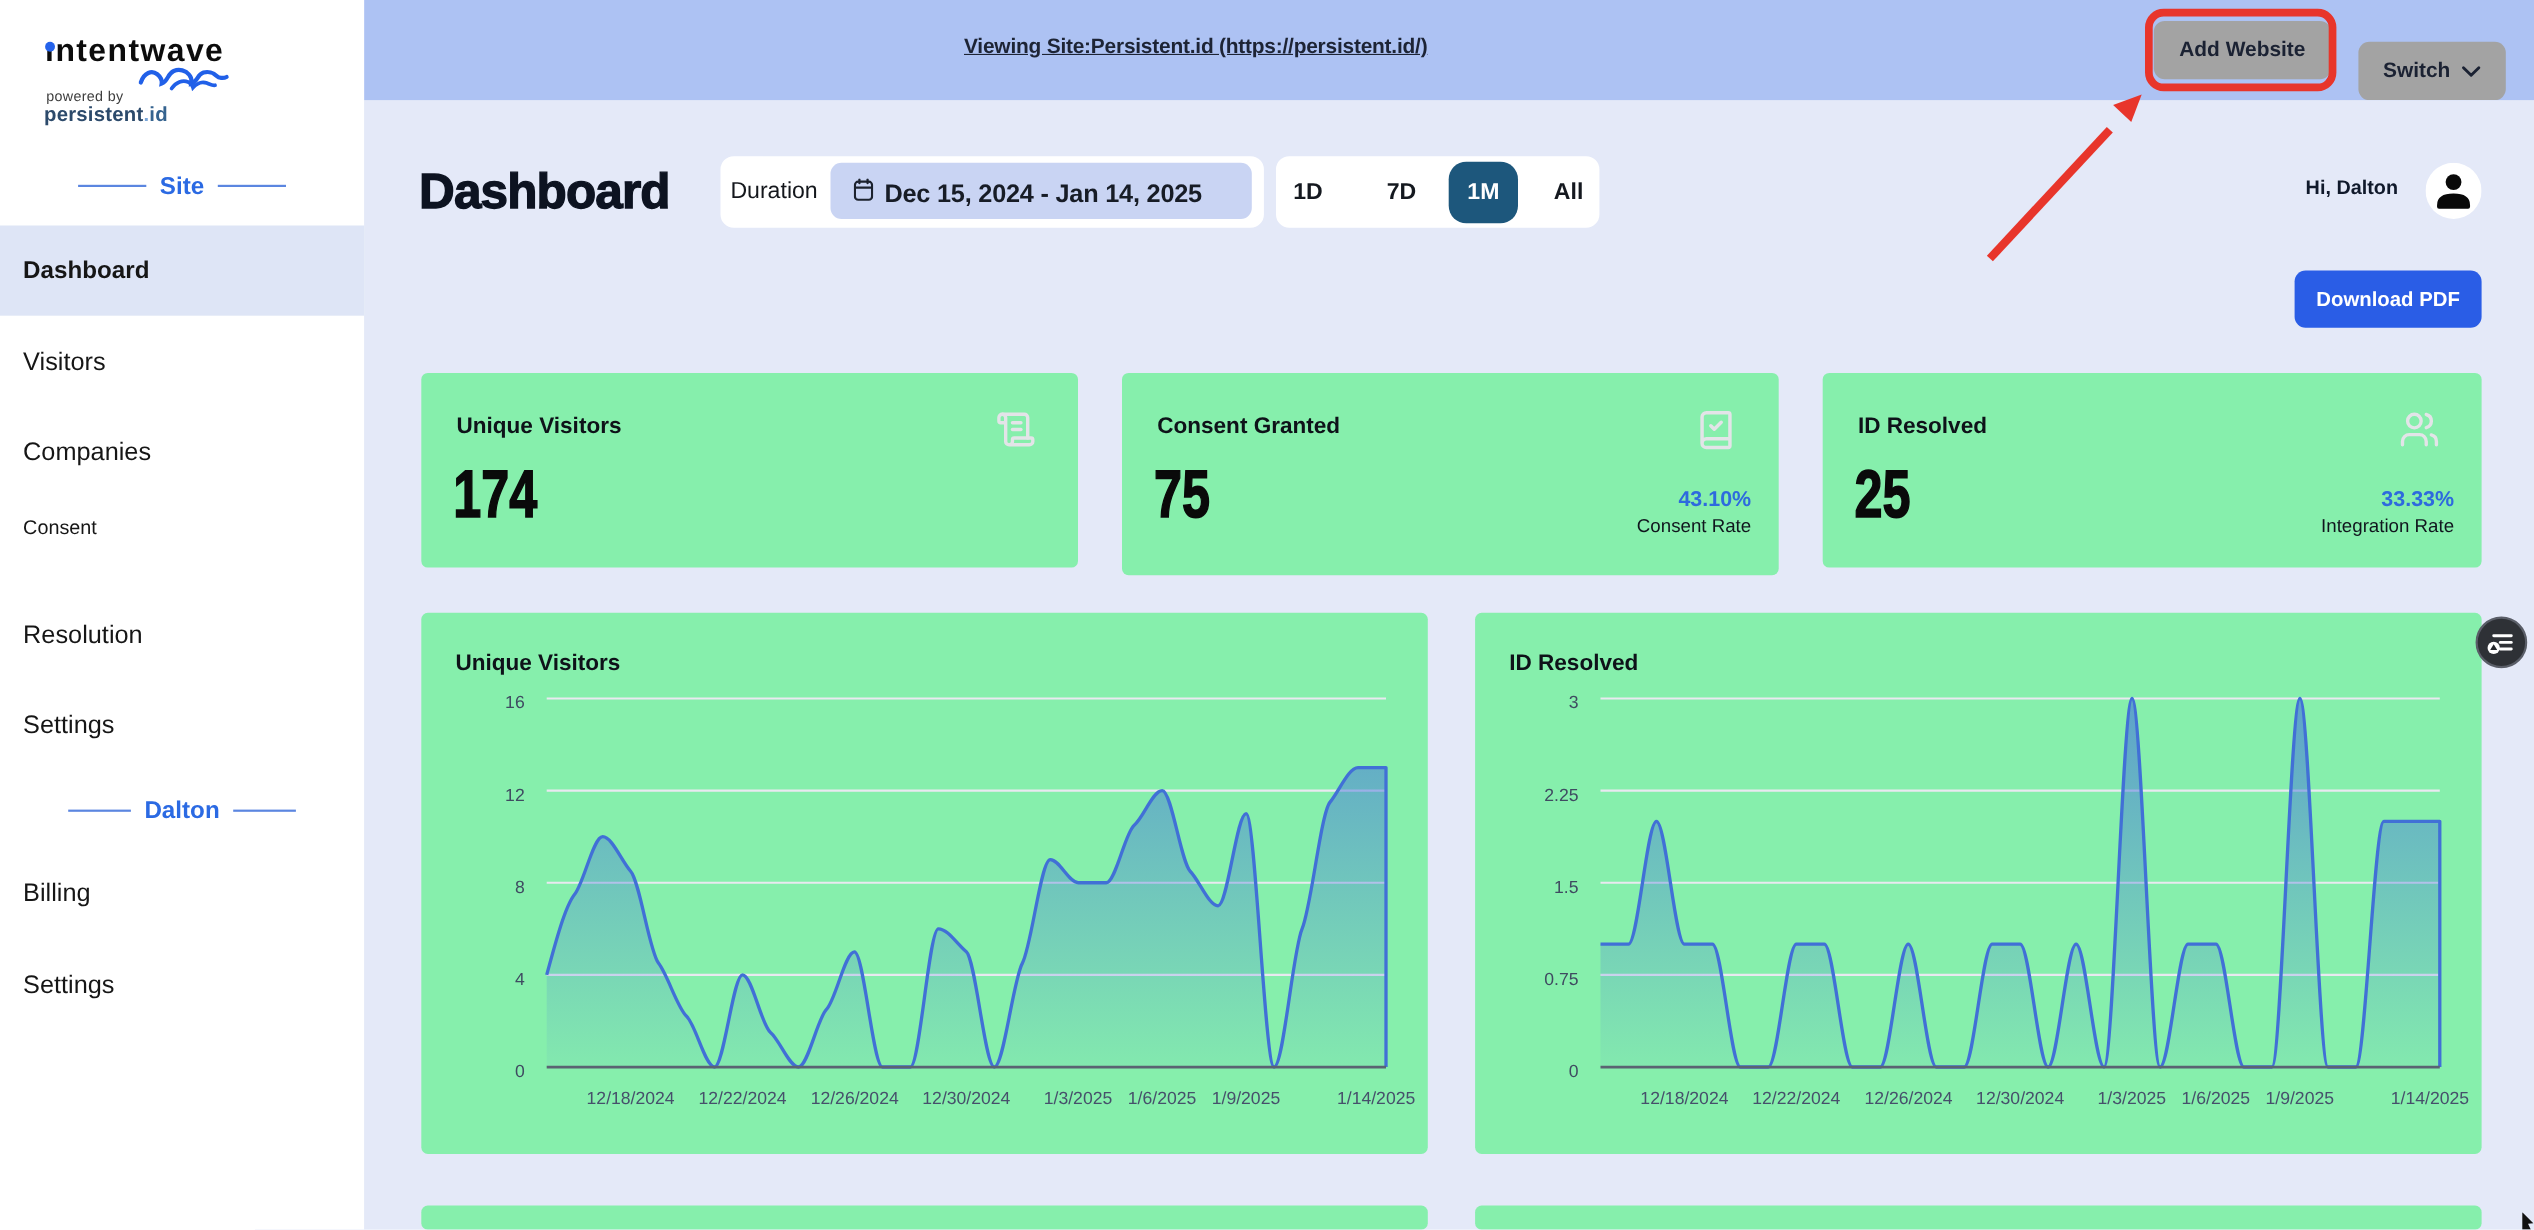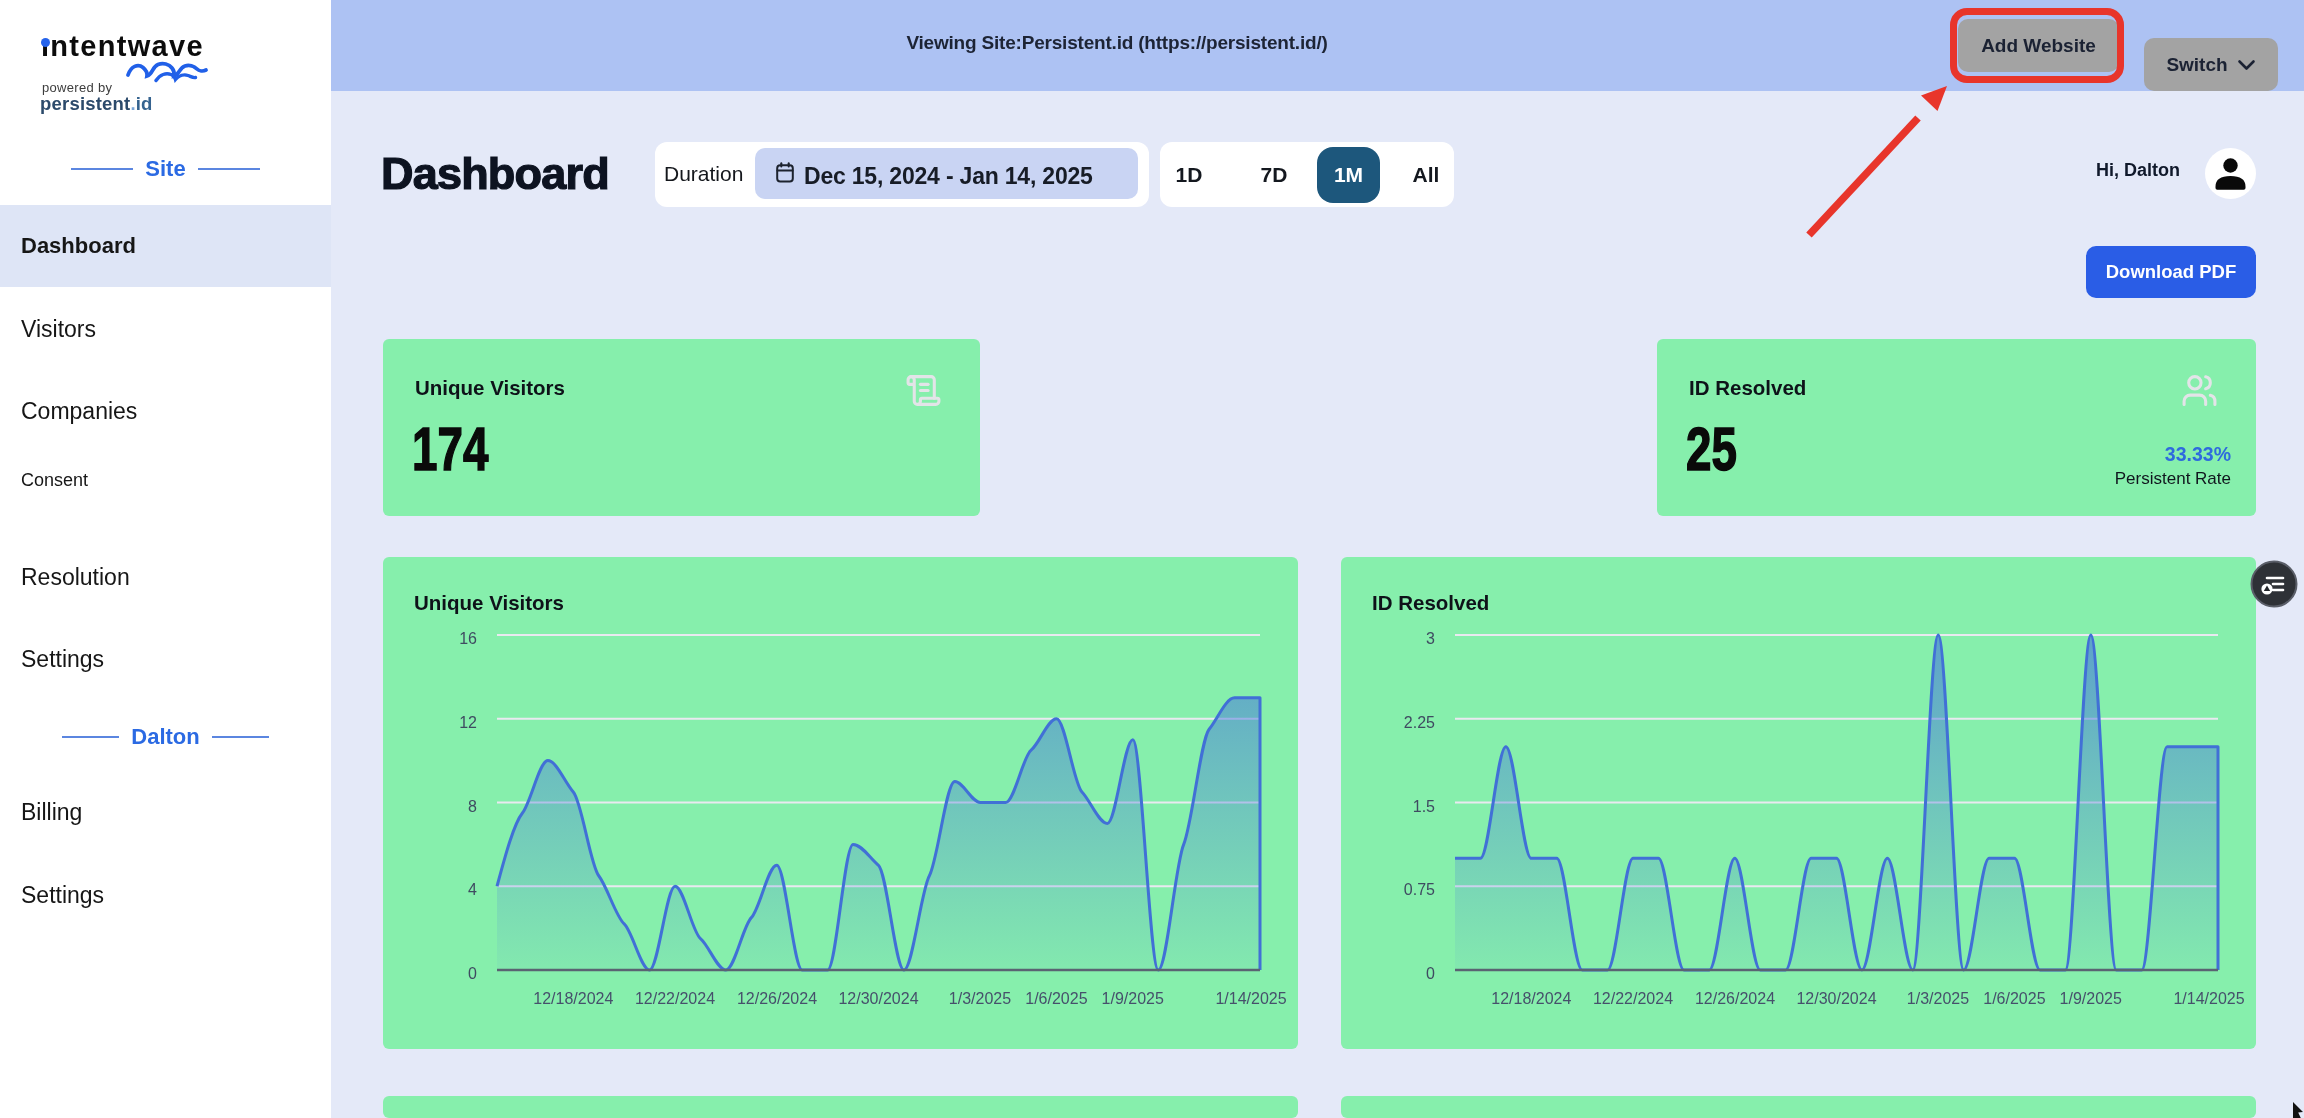--- a/index.html
+++ b/index.html
@@ -1,20 +1,20 @@
 <!DOCTYPE html>
 <html><head><meta charset="utf-8"><title>Dashboard</title><style>
 *{margin:0;padding:0;box-sizing:border-box;}
 html,body{width:2304px;height:1118px;overflow:hidden;}
 body{font-family:"Liberation Sans",sans-serif;}
 #app{position:relative;width:2304px;height:1118px;background:#e4e9f8;overflow:hidden;}
 .abs{position:absolute;}
 
 #topbar{left:331px;top:0;width:1973px;height:91px;background:#adc2f3;}
-#tb-title{left:1117px;top:32px;transform:translateX(-50%);font-size:19px;font-weight:700;color:#1d2435;letter-spacing:-0.2px;white-space:nowrap;}
+#tb-title{left:1087px;top:32px;transform:translateX(-50%);font-size:19px;font-weight:700;color:#1d2435;letter-spacing:-0.2px;white-space:nowrap;text-decoration:underline;}
 .tbtn{background:#a3a3a3;border-radius:10px;display:flex;align-items:center;justify-content:center;font-size:19px;font-weight:700;color:#1b2233;}
 #btn-add{left:1958px;top:19px;width:161px;height:53px;}
 #btn-switch{left:2144px;top:19px;width:134px;height:53px;gap:9px;margin-top:19px;}
 #red-rect{left:1950px;top:8px;width:174px;height:75px;border:7px solid #e8352b;border-radius:17px;}
 
 #sidebar{left:0;top:0;width:331px;height:1118px;background:#fff;}
 #sel-row{left:0;top:205px;width:331px;height:82px;background:#dee5f6;}
 .menu{font-size:23px;color:#161616;left:21px;white-space:nowrap;}
 .mhead{width:331px;left:0;display:flex;align-items:center;justify-content:center;gap:12px;color:#2b6ae3;font-weight:700;font-size:22px;}
 .mhead .ln{height:2px;background:#5b86e0;}
@@ -113,25 +113,35 @@
 <div class="abs card" id="sc1">
       <div class="abs sc-title">Unique Visitors</div>
       <div class="abs sc-num">174</div>
       <svg class="abs sc-icon" width="37" height="37" viewBox="0 0 24 24" fill="none" stroke="#e3e4e8" stroke-width="2" stroke-linecap="round" stroke-linejoin="round">
         <path d="M15 12h-5"></path>
         <path d="M15 8h-5"></path>
         <path d="M19 17V5a2 2 0 0 0-2-2H4"></path>
         <path d="M8 21h12a2 2 0 0 0 2-2v-1a1 1 0 0 0-1-1H11a1 1 0 0 0-1 1v1a2 2 0 1 1-4 0V5a2 2 0 1 0-4 0v2a1 1 0 0 0 1 1h3"></path>
       </svg>
     </div>
+<div class="abs card" id="sc2">
+      <div class="abs sc-title">Consent Granted</div>
+      <div class="abs sc-num">75</div>
+      <div class="abs sc-rate">43.10%</div>
+      <div class="abs sc-rate2">Consent Rate</div>
+      <svg class="abs sc-icon" width="38" height="38" viewBox="0 0 24 24" fill="none" stroke="#e3e4e8" stroke-width="2" stroke-linecap="round" stroke-linejoin="round">
+        <path d="M4 19.5v-15A2.5 2.5 0 0 1 6.5 2H19a1 1 0 0 1 1 1v18a1 1 0 0 1-1 1H6.5a1 1 0 0 1 0-5H20"></path>
+        <path d="m9 9.5 2 2 4-4"></path>
+      </svg>
+    </div>
 <div class="abs card" id="sc3">
       <div class="abs sc-title">ID Resolved</div>
       <div class="abs sc-num">25</div>
       <div class="abs sc-rate">33.33%</div>
-      <div class="abs sc-rate2">Persistent Rate</div>
+      <div class="abs sc-rate2">Integration Rate</div>
       <svg class="abs sc-icon" width="37" height="37" viewBox="0 0 24 24" fill="none" stroke="#e3e4e8" stroke-width="2" stroke-linecap="round" stroke-linejoin="round">
         <path d="M16 21v-2a4 4 0 0 0-4-4H6a4 4 0 0 0-4 4v2"></path>
         <circle cx="9" cy="7" r="4"></circle>
         <path d="M22 21v-2a4 4 0 0 0-3-3.87"></path>
         <path d="M16 3.13a4 4 0 0 1 0 7.75"></path>
       </svg>
     </div>
 <div class="abs card" id="cc1">
       <div class="abs cc-title">Unique Visitors</div>
       <svg class="abs" style="left:0;top:0;" width="915" height="492" viewBox="0 0 915 492">

